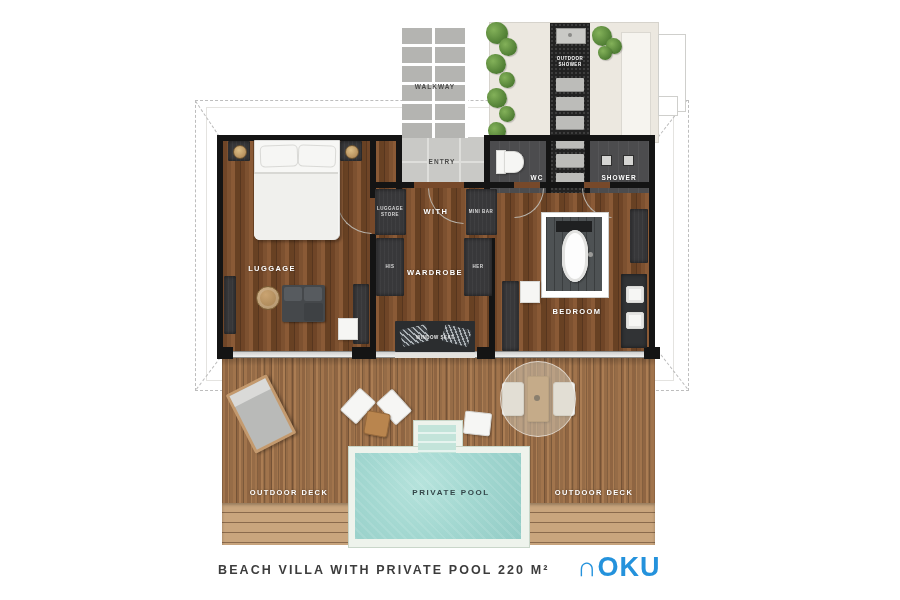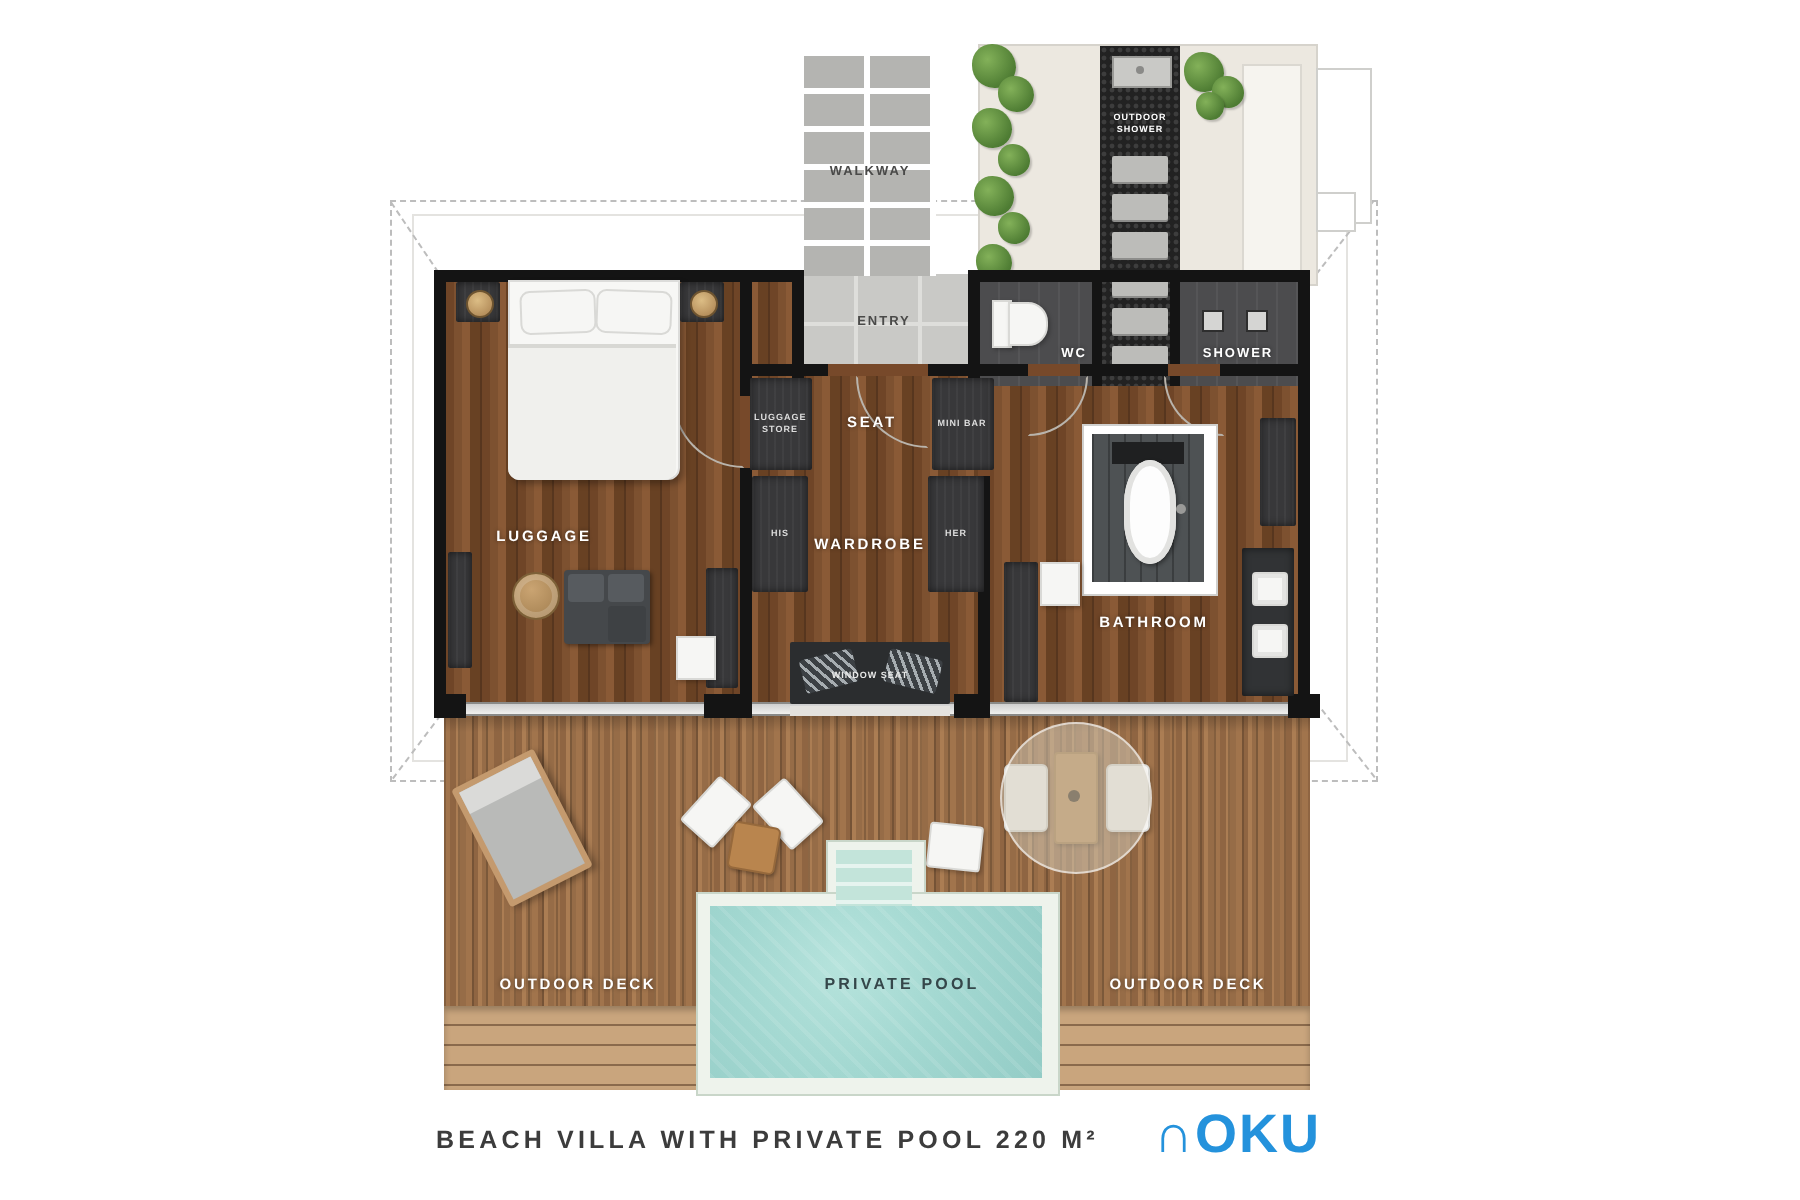--- a/index.html
+++ b/index.html
@@ -216,29 +216,29 @@
   <div class="abs white-item" style="left:626px;top:312px;width:16px;height:15px;border-radius:2px;box-shadow:inset 0 0 0 2px #e4e4e2;"></div>
   <div class="abs cab" style="left:502px;top:281px;width:17px;height:70px;"></div>
   <div class="abs white-item" style="left:520px;top:281px;width:18px;height:20px;"></div>
   <div class="abs cab" style="left:630px;top:209px;width:18px;height:54px;"></div>
 
   <div class="lbl dark sm" style="left:435px;top:86px;">WALKWAY</div>
   <div class="lbl dark sm" style="left:442px;top:161px;">ENTRY</div>
   <div class="lbl tiny" style="left:570px;top:62px;width:38px;color:#fff;">OUTDOOR SHOWER</div>
   <div class="lbl sm" style="left:537px;top:177px;">WC</div>
   <div class="lbl sm" style="left:619px;top:177px;">SHOWER</div>
-  <div class="lbl" style="left:436px;top:211px;">SEAT</div>
+  <div class="lbl" style="left:436px;top:211px;">WITH</div>
   <div class="lbl tiny" style="left:390px;top:212px;width:26px;color:#ddd;">LUGGAGE STORE</div>
   <div class="lbl tiny" style="left:481px;top:212px;width:26px;color:#ddd;">MINI BAR</div>
   <div class="lbl" style="left:272px;top:268px;">LUGGAGE</div>
   <div class="lbl" style="left:435px;top:272px;">WARDROBE</div>
   <div class="lbl tiny" style="left:390px;top:267px;color:#ddd;">HIS</div>
   <div class="lbl tiny" style="left:478px;top:267px;color:#ddd;">HER</div>
   <div class="lbl tiny" style="left:435px;top:338px;color:#e8e8e8;white-space:nowrap;">WINDOW SEAT</div>
-  <div class="lbl" style="left:577px;top:311px;">BATHROOM</div>
+  <div class="lbl" style="left:577px;top:311px;">BEDROOM</div>
   <div class="lbl" style="left:289px;top:492px;">OUTDOOR DECK</div>
   <div class="lbl" style="left:594px;top:492px;">OUTDOOR DECK</div>
   <div class="lbl pool" style="left:437px;top:492px;">PRIVATE POOL</div>
 
   <div class="caption">BEACH VILLA WITH PRIVATE POOL 220 M²</div>
   <div class="logo">∩OKU</div>
 
 </div>
 
 </body></html>

